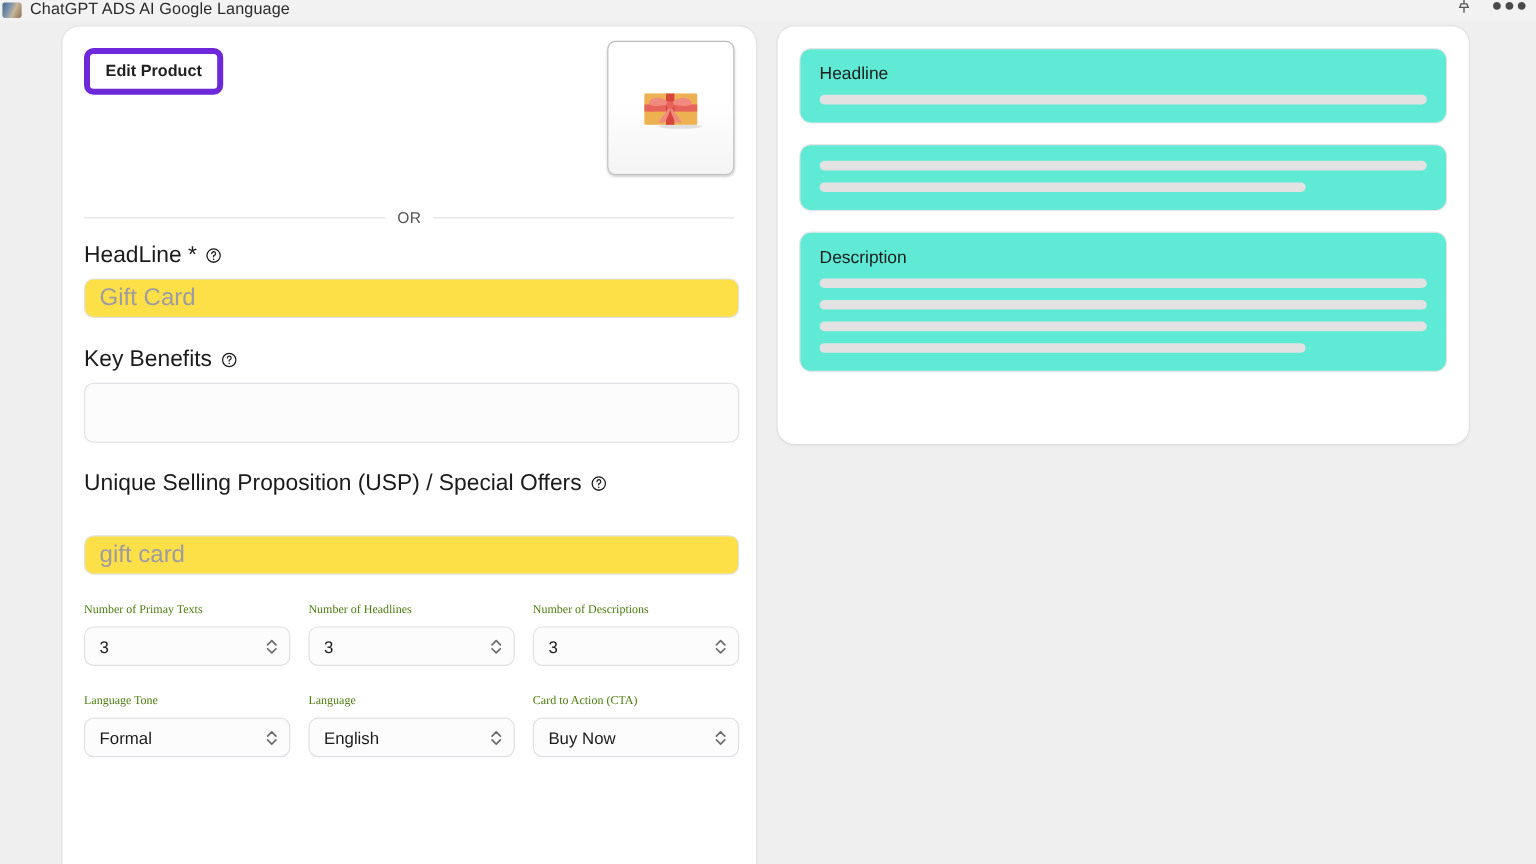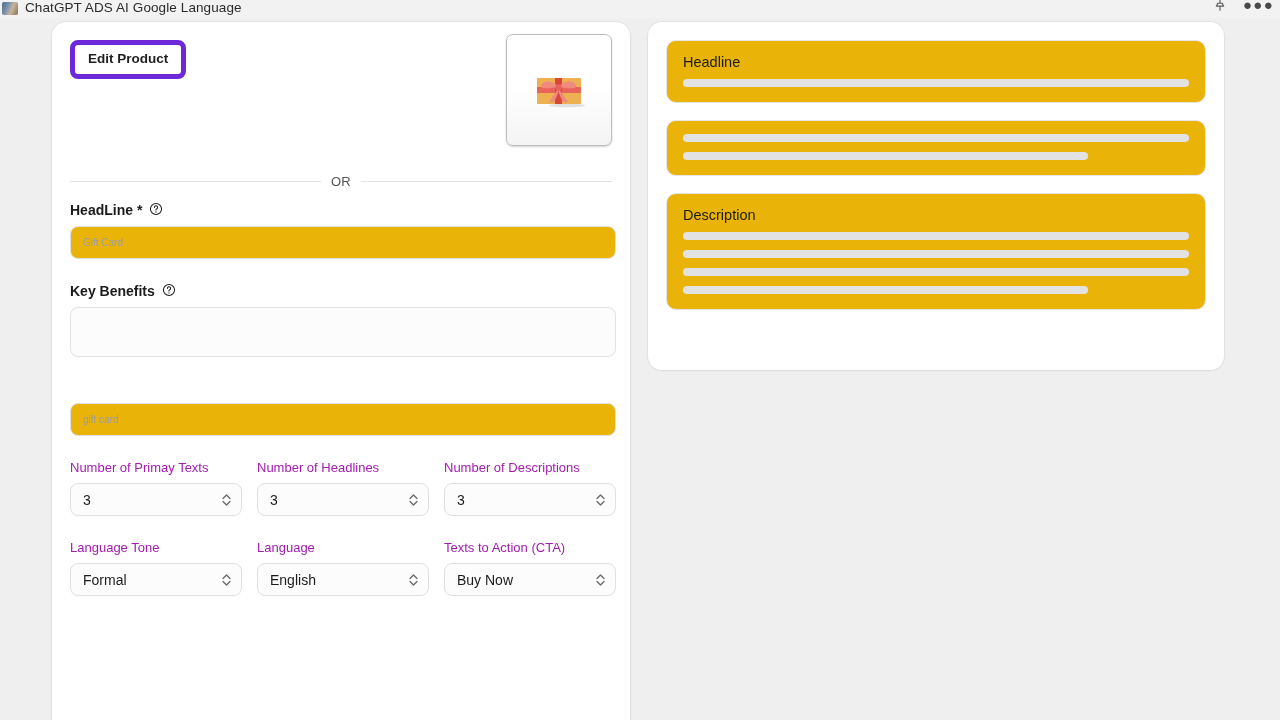--- a/index.html
+++ b/index.html
@@ -94,34 +94,34 @@
   }
   .or-divider .rule { flex: 1; height: 1px; background: #e3e3e5; }
   .or-divider .or-text {
     font-size: 13px; color: #555; letter-spacing: .2px;
   }
 
   .form { position: absolute; left: 18px; top: 180px; width: 546px; }
 
   .field { margin-bottom: 0; }
   .field-label {
-    display: flex; gap: 7px;
-    font-size: 14px; font-weight: 700; color: #1b1b1b;
+    display: flex; align-items: center; gap: 7px;
+    font-size: 19px; font-weight: 400; color: #1b1b1b;
     margin-bottom: 8px;
     white-space: nowrap;
   }
   .help-icon { display: block; flex: none; }
 
   .text-input {
     width: 546px; height: 33px;
     border: 1px solid #e2e2e6;
     border-radius: 8px;
-    background: #eab308;
+    background: #fde047;
     font-family: "Liberation Sans", sans-serif;
-    font-size: 10px;
+    font-size: 20px;
     color: #1b1b1b;
     padding: 0 12px;
     outline: none;
   }
   .text-input::placeholder { color: #9c9ca2; }
 
   .textarea-input {
     width: 546px; height: 50px;
     border: 1px solid #e2e2e6;
     border-radius: 8px;
@@ -134,22 +134,22 @@
   }
   .textarea-input::placeholder { color: #9c9ca2; }
 
   .gap-a { height: 18px; }
   .gap-b { height: 24px; }
 
   
   .triple-row { display: flex; gap: 15px; }
   .triple-col { width: 172px; }
   .triple-label {
-    font-size: 13px; font-weight: 400; color: #a21caf;
-    margin-bottom: 8px; white-space: nowrap;
+    font-size: 10px; font-weight: 400; color: #4d7c0f;
+    margin-bottom: 8px; white-space: nowrap; font-family: Liberation Serif, serif;
   }
   .control {
     position: relative;
     width: 172px; height: 33px;
     border: 1px solid #e0e0e4;
     border-radius: 8px;
     background: #fcfcfd;
     display: flex; align-items: center;
     padding: 0 12px;
     font-size: 14px; color: #1b1b1b;
@@ -168,21 +168,21 @@
     left: 648px; top: 4px;
     width: 576px; height: 348px;
     background: #ffffff;
     border-radius: 14px;
     box-shadow: 0 0 0 1px rgba(0,0,0,.045), 0 1px 3px rgba(0,0,0,.04);
     padding: 18px;
   }
   .result-card {
     border: 1px solid #e6e6e9;
     border-radius: 10px;
-    background: #eab308;
+    background: #5eead4;
     padding: 13px 16px 15px 16px;
     margin-bottom: 17px;
   }
   .result-card:last-child { margin-bottom: 0; }
   .result-title {
     font-size: 14.5px; color: #1c1c1c;
     margin-bottom: 9px;
   }
   .skel {
     height: 8px; border-radius: 5px;
@@ -258,20 +258,28 @@
             <path d="M9.4 9.2a2.7 2.7 0 1 1 3.4 2.6c-.7.2-.9.7-.9 1.4v.5" stroke-linecap="round"></path>
             <circle cx="12" cy="17.1" r="1.1" fill="#1b1b1b" stroke="none"></circle>
           </svg>
         </div>
         <textarea class="textarea-input" placeholder="" style=""></textarea>
       </div>
 
       <div class="gap-a"></div>
 
       <div class="field">
+        <div class="field-label">
+          <span>Unique Selling Proposition (USP) / Special Offers</span>
+          <svg class="help-icon" width="14" height="14" viewBox="0 0 24 24" fill="none" stroke="#1b1b1b" stroke-width="1.8">
+            <circle cx="12" cy="12" r="9.5"></circle>
+            <path d="M9.4 9.2a2.7 2.7 0 1 1 3.4 2.6c-.7.2-.9.7-.9 1.4v.5" stroke-linecap="round"></path>
+            <circle cx="12" cy="17.1" r="1.1" fill="#1b1b1b" stroke="none"></circle>
+          </svg>
+        </div>
       </div>
 
       <div class="gap-b"></div>
 
       <div class="field">
         <input class="text-input" type="text" placeholder="gift card" style="">
       </div>
 
       <div class="gap-b"></div>
 
@@ -325,21 +333,21 @@
           <div class="triple-label">Language</div>
           <div class="control">
             <span class="val">English</span>
             <svg class="stepper" width="11" height="16" viewBox="0 0 11 16" fill="none" stroke="#6b6b70" stroke-width="1.4" stroke-linecap="round" stroke-linejoin="round">
               <path d="M2 6.4 5.5 2.9 9 6.4"></path>
                 <path d="M2 9.6 5.5 13.1 9 9.6"></path>
             </svg>
           </div>
         </div>
         <div class="triple-col">
-          <div class="triple-label">Texts to Action (CTA)</div>
+          <div class="triple-label">Card to Action (CTA)</div>
           <div class="control">
             <span class="val">Buy Now</span>
             <svg class="stepper" width="11" height="16" viewBox="0 0 11 16" fill="none" stroke="#6b6b70" stroke-width="1.4" stroke-linecap="round" stroke-linejoin="round">
               <path d="M2 6.4 5.5 2.9 9 6.4"></path>
                 <path d="M2 9.6 5.5 13.1 9 9.6"></path>
             </svg>
           </div>
         </div>
       </div>
 

